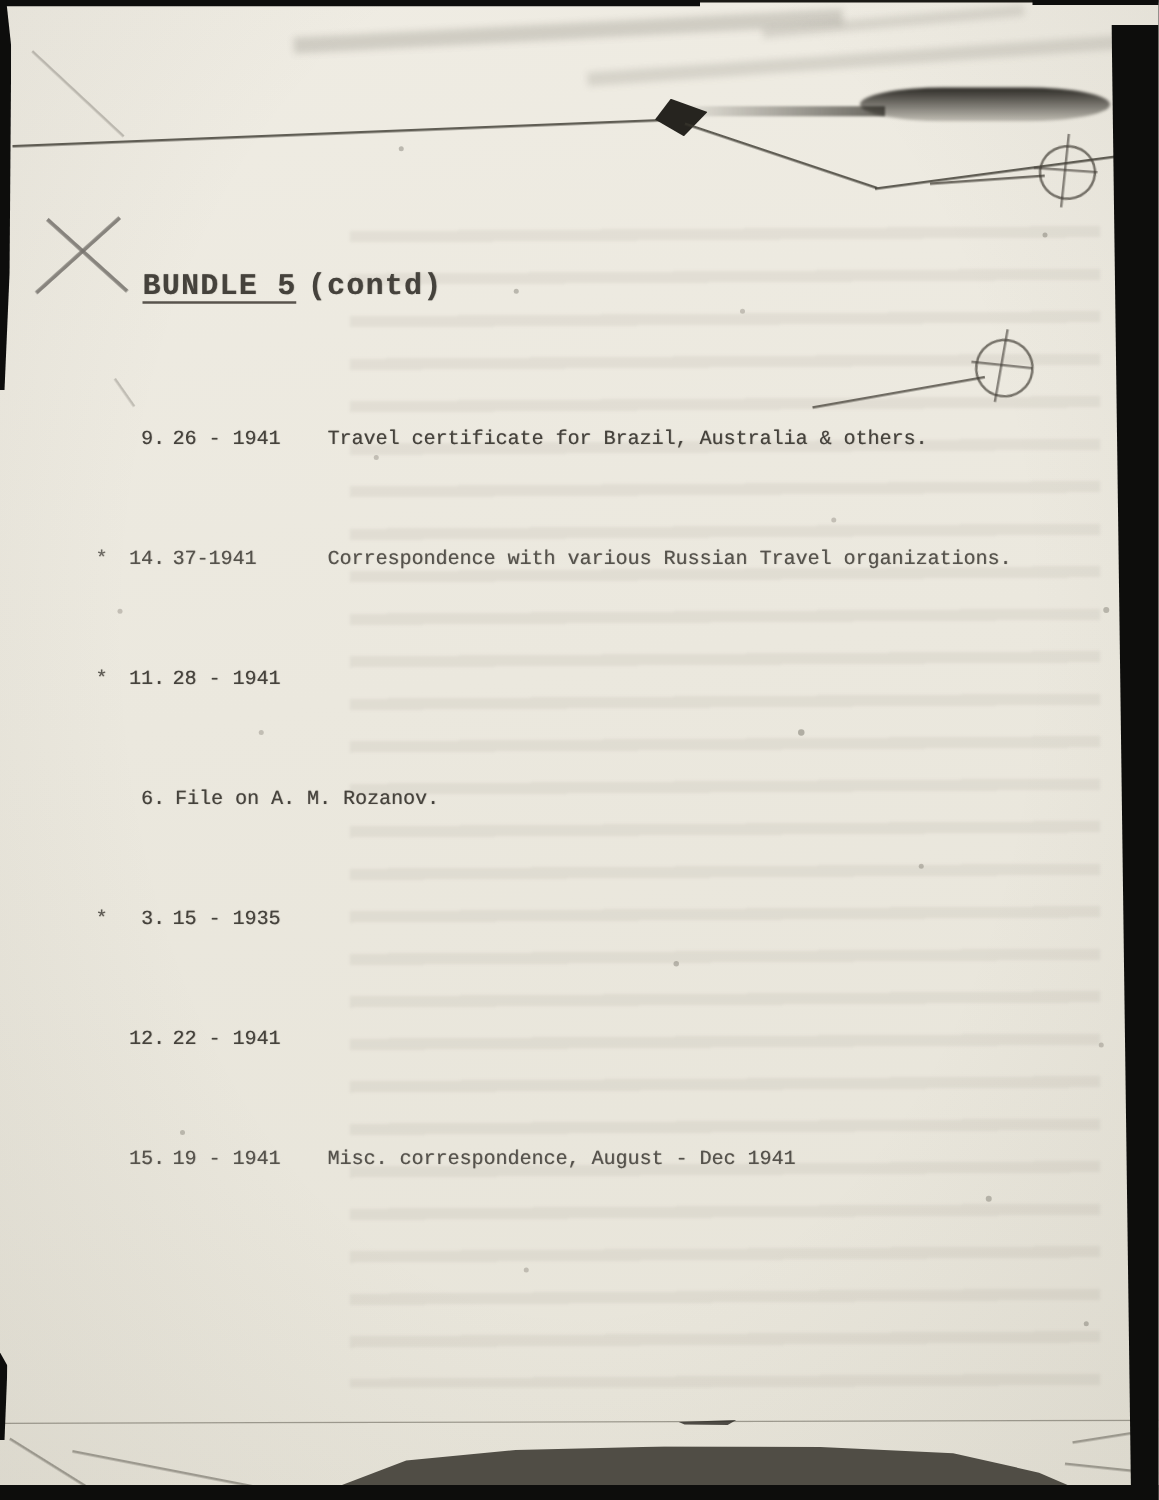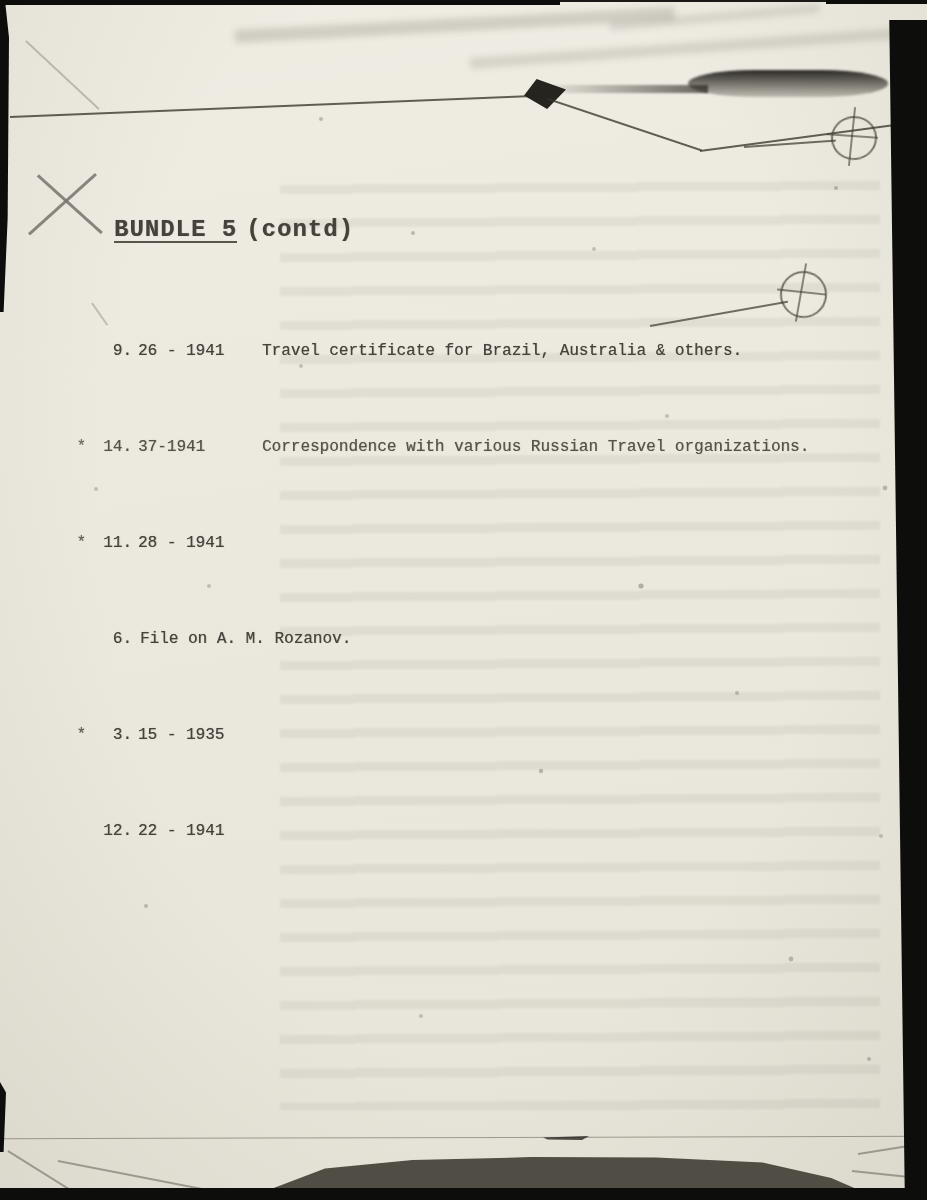--- a/index.html
+++ b/index.html
@@ -155,20 +155,27 @@
     <span class="cell-file">15 - 1935</span>
   </div>
 
   <div class="row">
     <span class="cell-margin"></span>
     <span class="cell-star"></span>
     <span class="cell-num">12.</span>
     <span class="cell-file">22 - 1941</span>
   </div>
 
+  <div class="row">
+    <span class="cell-margin"></span>
+    <span class="cell-star"></span>
+    <span class="cell-num">15.</span>
+    <span class="cell-file">19 - 1941</span>
+    <span class="cell-desc"><span>Misc. correspondence, August - Dec 1941</span></span>
+  </div>
 
 </div>
   </section>
 
   <section class="bundle sec-1">
     
     
   </section>
 
   

